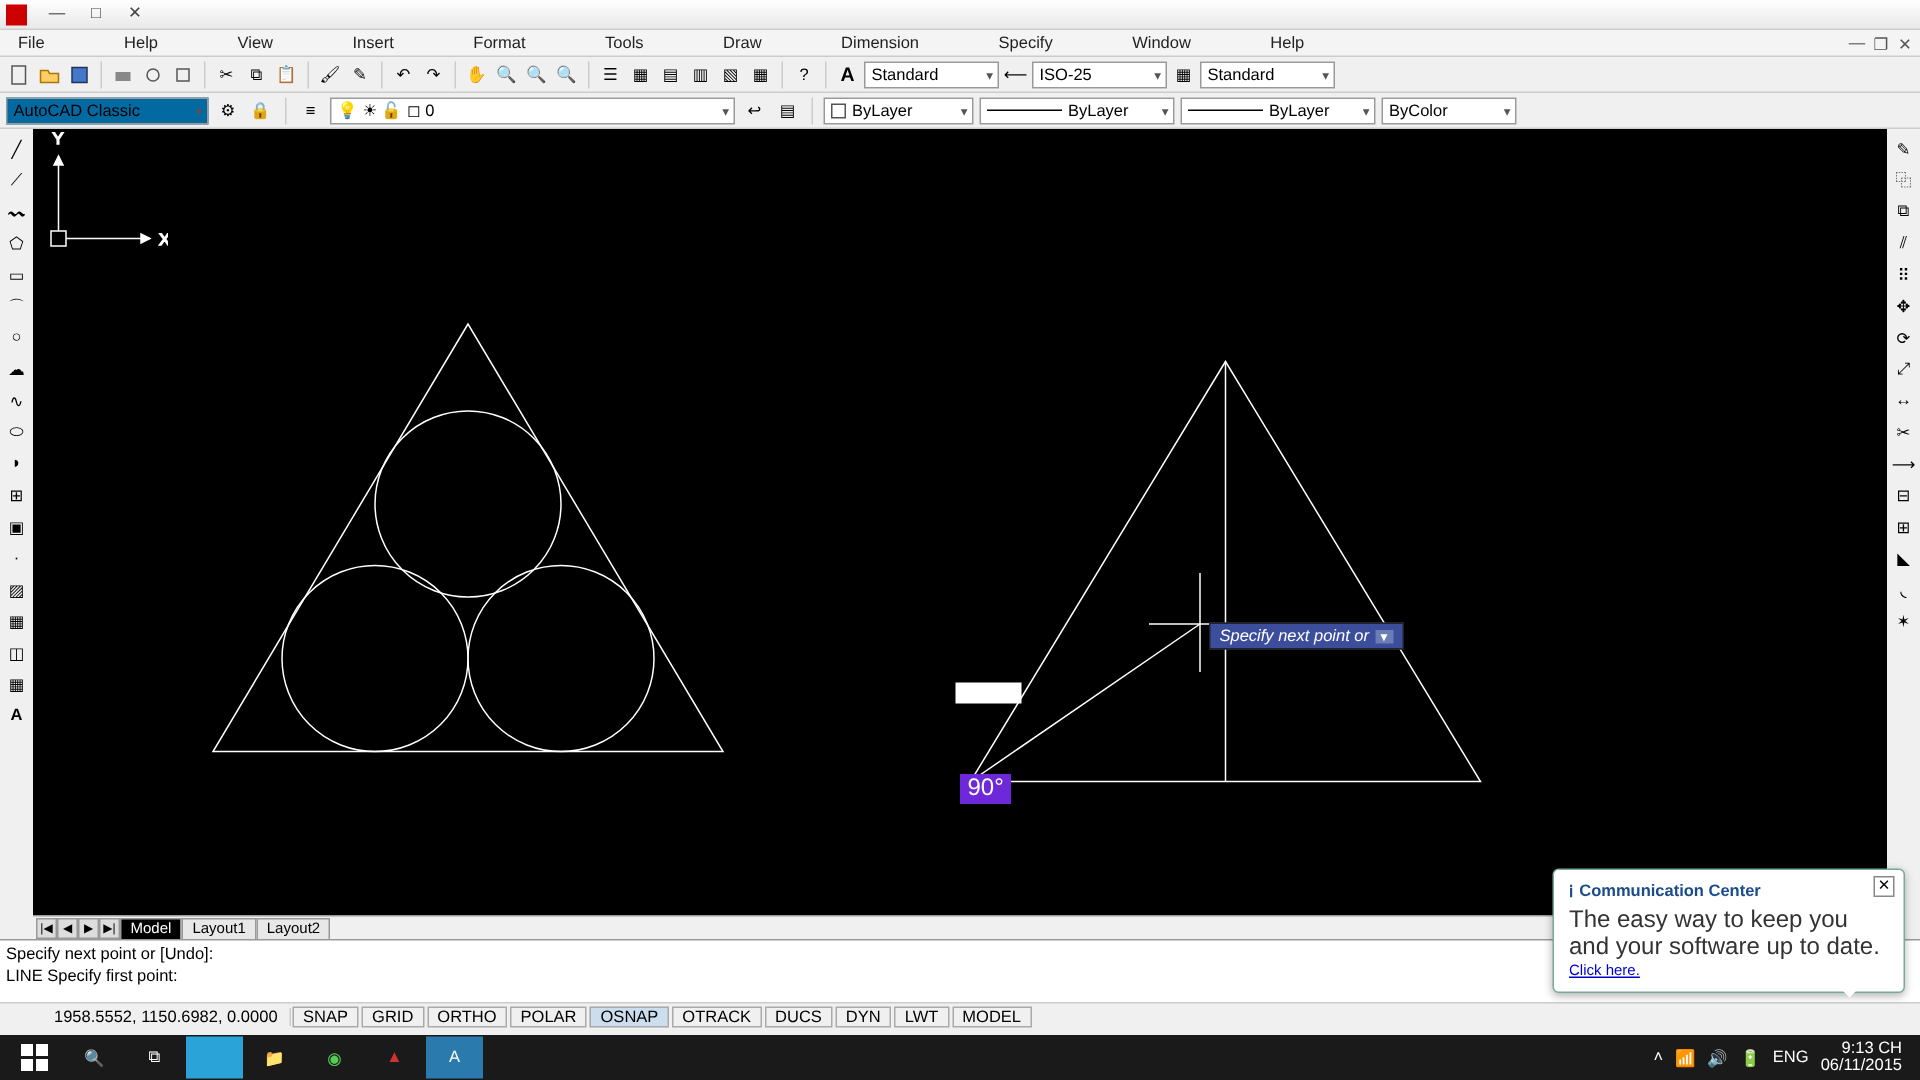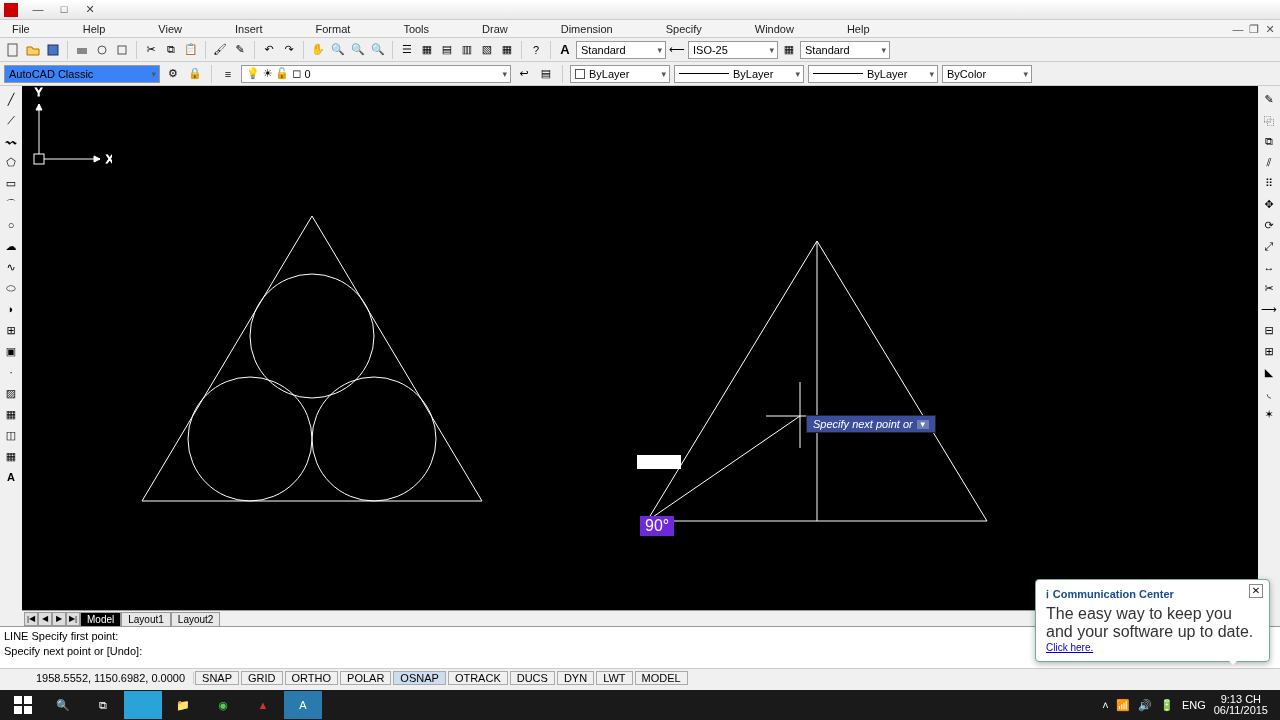--- a/index.html
+++ b/index.html
@@ -20,21 +20,21 @@
 .tbtn svg { width: 14px; height: 14px; }
 .tsep { width: 1px; height: 18px; background: #ccc; margin: 0 3px; }
 .tdrop { height: 18px; border: 1px solid #999; background: #fff; padding: 0 18px 0 4px; display: flex; align-items: center; position: relative; min-width: 90px; }
 .tdrop::after { content: "▾"; position: absolute; right: 3px; font-size: 9px; color: #555; }
 .tdrop.wide { min-width: 130px; }
 .tdrop.color { min-width: 100px; }
 .swatch { width:10px; height:10px; border:1px solid #555; margin-right:4px; background:#fff; }
 .linetype-sample { width: 50px; border-top: 1px solid #000; margin-right: 4px; }
 
 .workspace-row { height: 24px; background: #f0f0f0; border-bottom: 1px solid #ccc; display: flex; align-items: center; padding: 0 4px; gap: 4px; }
-.wsdrop { width: 156px; height: 18px; border: 1px solid #999; background: #3b82f6; padding: 0 4px; display:flex; align-items:center; position:relative; }
+.wsdrop { width: 135px; height: 18px; border: 1px solid #999; background: #0369a1; padding: 0 4px; display:flex; align-items:center; position:relative; }
 .wsdrop::after { content: "▾"; position: absolute; right: 3px; font-size: 9px; color: #555; }
 .wsicon { width: 18px; height: 18px; }
 .layer-drop { width: 270px; height: 18px; border: 1px solid #999; background: #fff; padding: 0 4px; display:flex; align-items:center; gap:3px; position:relative; }
 .layer-drop::after { content: "▾"; position: absolute; right: 3px; font-size: 9px; color: #555; }
 
 .main-area { display: flex; height: 540px; }
 .left-toolbar, .right-toolbar { width: 22px; background: #f0f0f0; display: flex; flex-direction: column; align-items: center; padding-top: 4px; gap: 3px; }
 .vbtn { width: 18px; height: 18px; display:flex; align-items:center; justify-content:center; }
 
 .canvas-wrap { flex: 1; display: flex; flex-direction: column; }
@@ -57,21 +57,21 @@
 .cmdline-area .prompt { display: block; }
 
 .statusbar { height: 18px; background: #f0f0f0; border-top: 1px solid #ccc; display: flex; align-items: center; font-size: 10px; }
 .statusbar .coords { padding: 0 8px; border-right: 1px solid #ccc; margin-left: 28px; }
 .statusbar .toggle { padding: 0 6px; border: 1px solid #aaa; margin: 0 1px; height: 14px; line-height: 13px; }
 .statusbar .toggle.active { background: #cde; }
 
 .taskbar { position: absolute; bottom: 0; left: 0; right: 0; height: 30px; background: #1a1a1a; display: flex; align-items: center; padding: 0 4px; gap: 2px; }
 .taskbar .tbbtn { width: 38px; height: 28px; display:flex; align-items:center; justify-content:center; }
 .taskbar .tray { margin-left: auto; display: flex; align-items: center; gap: 8px; color: #fff; font-size: 10px; padding-right: 8px; }
-.taskbar .clock { text-align: center; line-height: 11px; }
+.taskbar .clock { text-align: right; line-height: 11px; }
 
 .comm-center { position: absolute; right: 10px; bottom: 58px; width: 235px; background: #fff; border: 1px solid #7a9; border-radius: 4px; padding: 6px 10px 8px; box-shadow: 0 2px 6px rgba(0,0,0,.3); }
 .comm-center .cc-title { font-weight: bold; color: #1a4b8c; display:flex; align-items:center; gap:4px; }
 .comm-center .cc-close { position:absolute; right:6px; top:4px; width:14px; height:14px; border:1px solid #888; text-align:center; line-height:12px; font-size:10px; }
 .comm-center .cc-body { font-size: 16px; margin-top: 4px; color:#333; }
 .comm-center .cc-link { color: #00c; text-decoration: underline; font-size:10px; }
 .comm-center::after { content:""; position:absolute; bottom:-10px; right:30px; border:6px solid transparent; border-top-color:#fff; }
 </style>
 </head>
 <body>
@@ -306,22 +306,22 @@
     <div class="vbtn">⟶</div>
     <div class="vbtn">⊟</div>
     <div class="vbtn">⊞</div>
     <div class="vbtn">◣</div>
     <div class="vbtn">◟</div>
     <div class="vbtn">✶</div>
   </div>
 </div>
 
 <div class="cmdline-area">
+  <span class="prompt">Specify next point or [Undo]:</span>
   <span class="prompt">LINE Specify first point:</span>
-  <span class="prompt">Specify next point or [Undo]:</span>
 </div>
 
 <div class="statusbar">
   <div class="coords">1958.5552, 1150.6982, 0.0000</div>
   <div class="toggle">SNAP</div>
   <div class="toggle">GRID</div>
   <div class="toggle">ORTHO</div>
   <div class="toggle">POLAR</div>
   <div class="toggle active">OSNAP</div>
   <div class="toggle">OTRACK</div>

